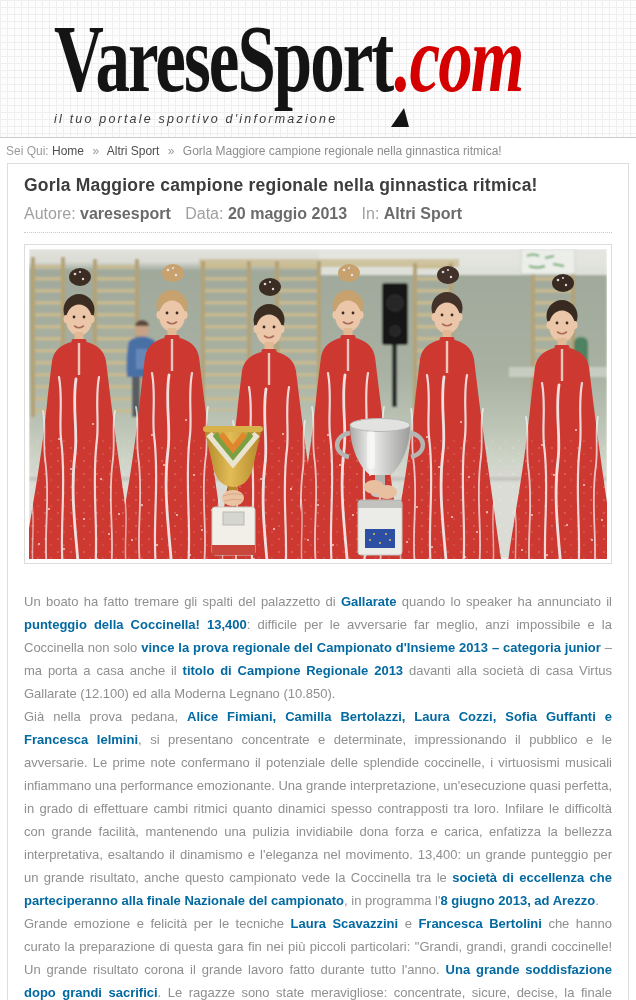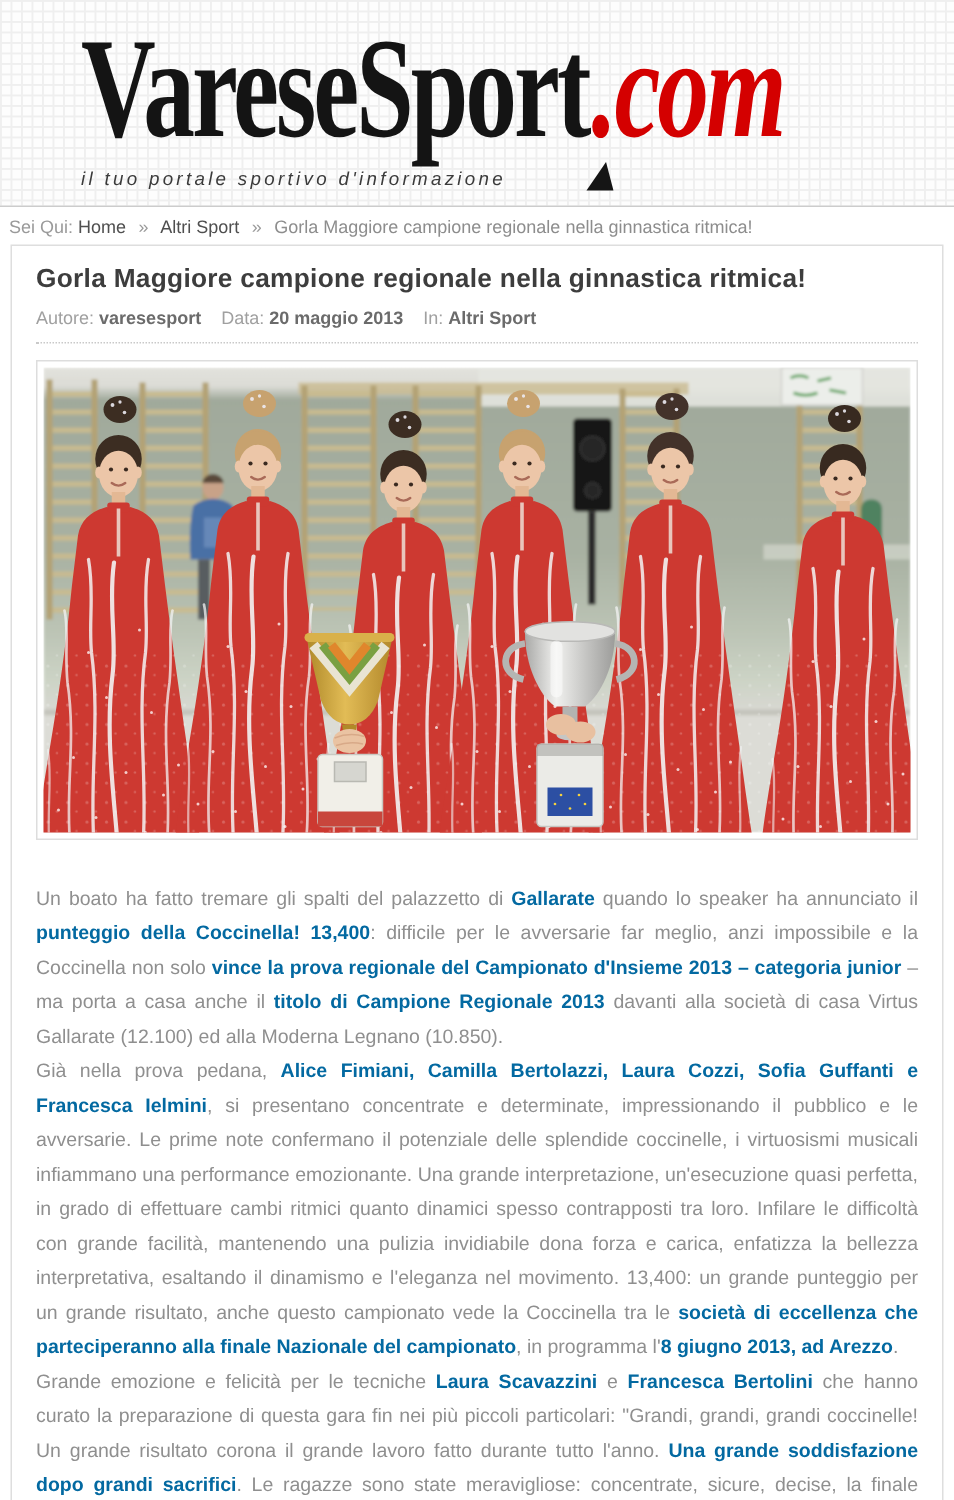--- a/index.html
+++ b/index.html
@@ -46,21 +46,21 @@
   .breadcrumb .current{color:#8d8d8d;}
   
   .article-box{
     margin:0 7px;border:1px solid #dedede;background:#fff;
     padding:8px 16px 40px;box-sizing:border-box;
   }
   .article-title{
     margin:3px 0 9px;font-size:17.5px;font-weight:bold;color:#3d3d3d;
     letter-spacing:.2px;
   }
-  .article-meta{font-size:12px;color:#a0a0a0;}
+  .article-meta{font-size:16px;color:#a0a0a0;}
   .article-meta .mval{color:#6b6b6b;font-weight:bold;}
   .article-meta .mgroup{margin-right:10px;}
   .meta-sep{border-bottom:1px dotted #c9c9c9;margin:9px 0 11px;height:0;}
   
   .photo-frame{
     display:inline-block;border:1px solid #dddddd;background:#fff;padding:4px;
     line-height:0;
   }
   .photo-frame svg{display:block;}
   

